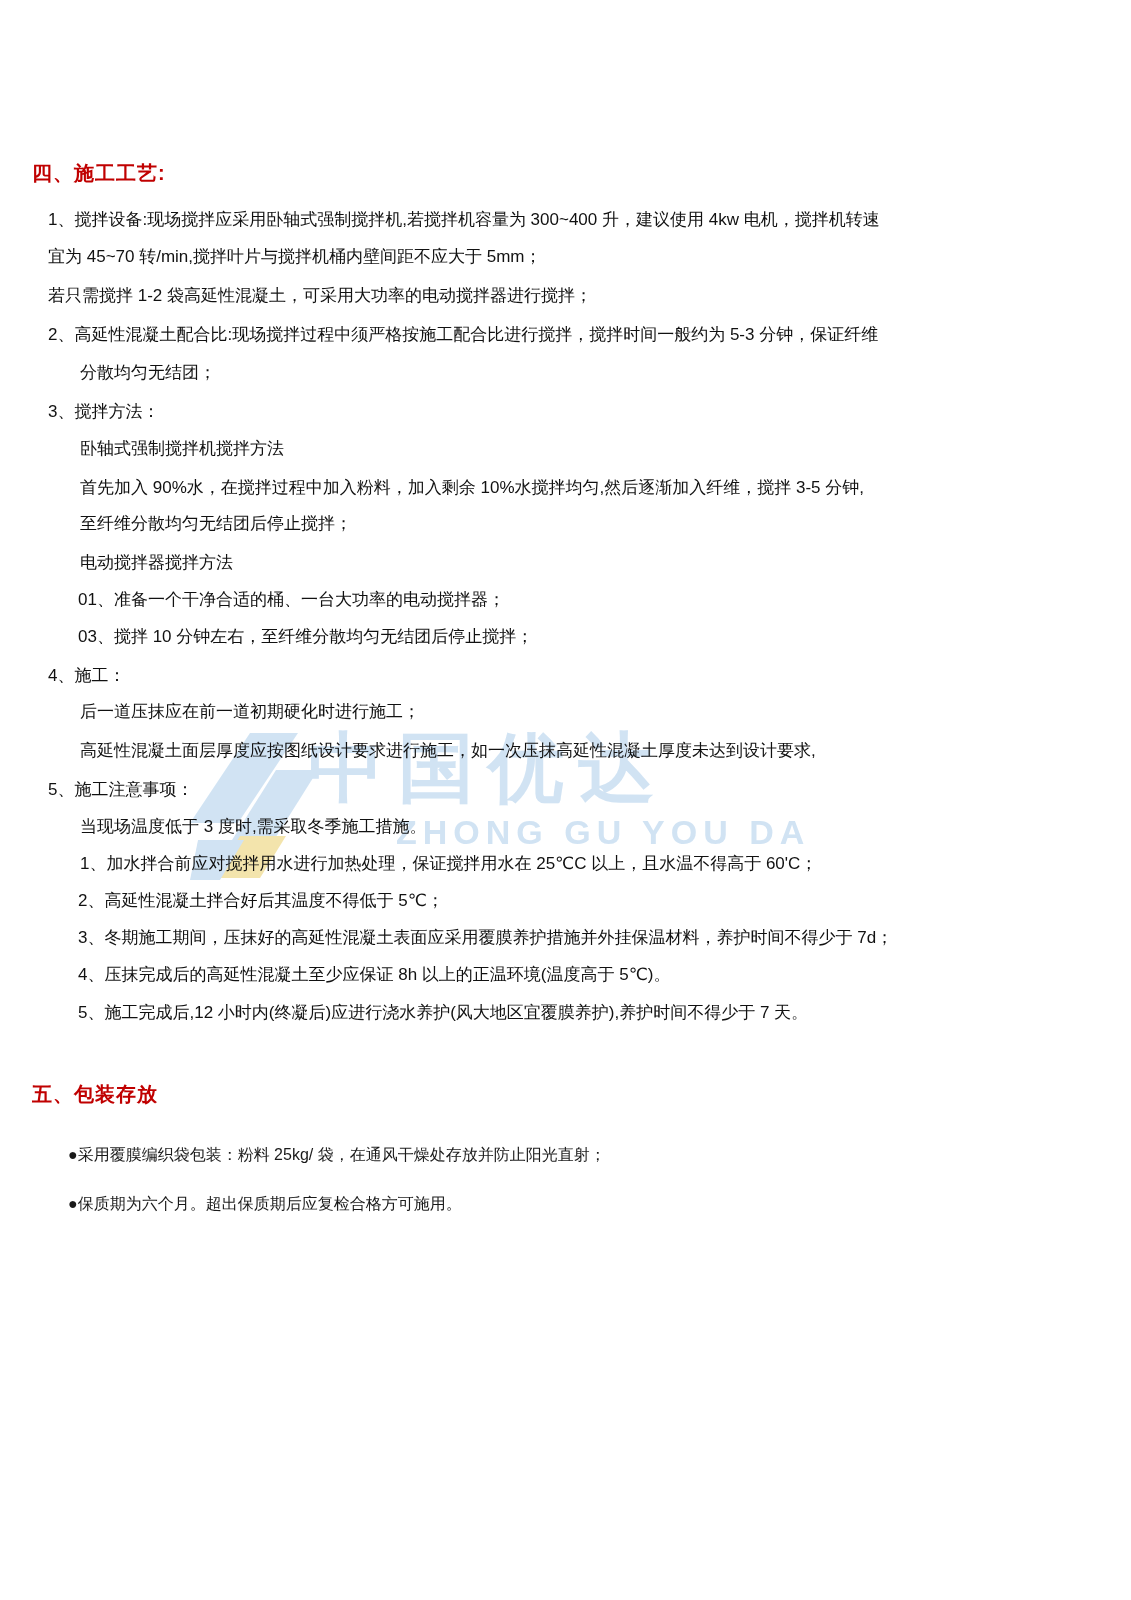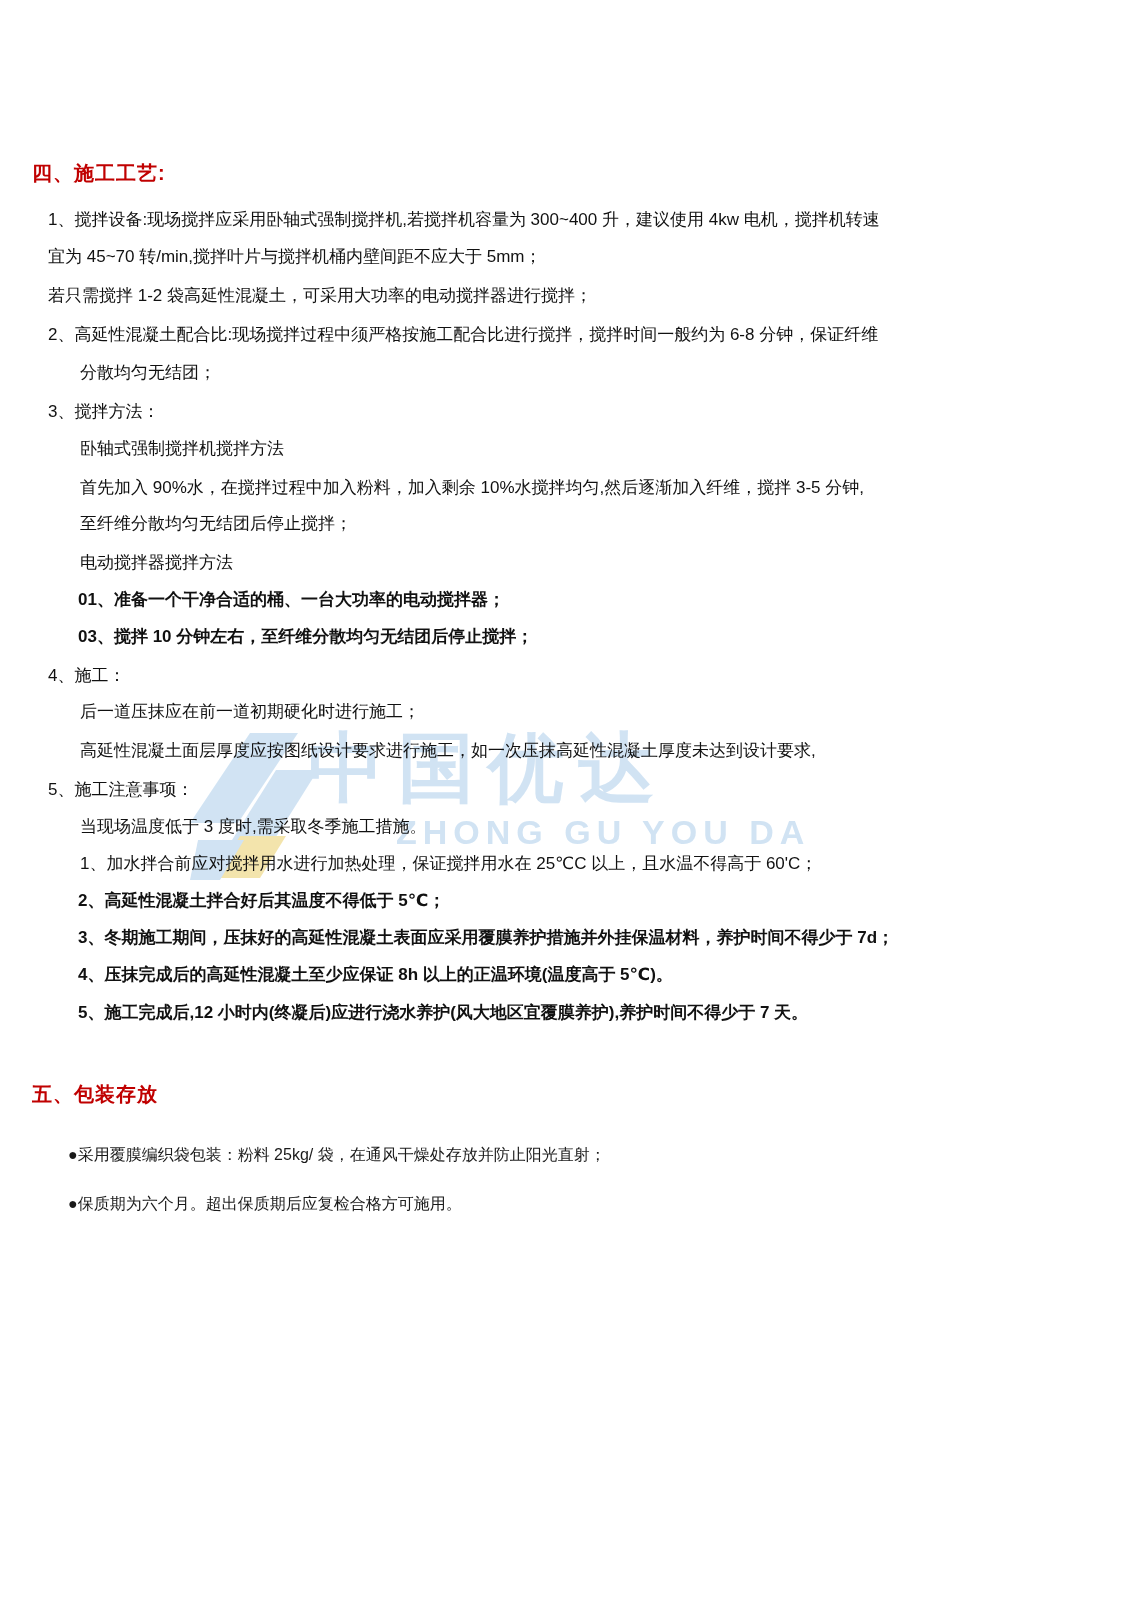--- a/index.html
+++ b/index.html
@@ -87,21 +87,21 @@
 
   .para {
     font-size: 17px;
     line-height: 1.95;
     margin: 0 0 4px 0;
     color: #111;
   }
   .lvl1 { margin-left: 28px; }
   .lvl2 { margin-left: 60px; }
   .lvl3 { margin-left: 56px; }
-  .indent-hang { margin-left: 58px; font-weight: bold; }
+  .indent-hang { margin-left: 58px; }
   .bullet-item {
     font-size: 16px;
     line-height: 2.1;
     margin-left: 48px;
   }
   .tight { line-height: 1.85; }
   .mt6 { margin-top: 6px; }
 </style>
 </head>
 <body>
@@ -120,21 +120,21 @@
   </div>
 
   <div class="content">
 
     <h2 class="section-title">四、施工工艺:</h2>
 
     <p class="para lvl1">1、搅拌设备:现场搅拌应采用卧轴式强制搅拌机,若搅拌机容量为 300~400 升，建议使用 4kw 电机，搅拌机转速</p>
     <p class="para lvl1">宜为 45~70 转/min,搅拌叶片与搅拌机桶内壁间距不应大于 5mm；</p>
     <p class="para lvl1 mt6">若只需搅拌 1-2 袋高延性混凝土，可采用大功率的电动搅拌器进行搅拌；</p>
 
-    <p class="para lvl1 mt6">2、高延性混凝土配合比:现场搅拌过程中须严格按施工配合比进行搅拌，搅拌时间一般约为 6-8 分钟，保证纤维</p>
+    <p class="para lvl1 mt6">2、高延性混凝土配合比:现场搅拌过程中须严格按施工配合比进行搅拌，搅拌时间一般约为 5-3 分钟，保证纤维</p>
     <p class="para lvl2">分散均匀无结团；</p>
 
     <p class="para lvl1 mt6">3、搅拌方法：</p>
     <p class="para lvl2">卧轴式强制搅拌机搅拌方法</p>
     <p class="para lvl2 mt6">首先加入 90%水，在搅拌过程中加入粉料，加入剩余 10%水搅拌均匀,然后逐渐加入纤维，搅拌 3-5 分钟,</p>
     <p class="para lvl2 tight">至纤维分散均匀无结团后停止搅拌；</p>
 
     <p class="para lvl2 mt6">电动搅拌器搅拌方法</p>
     <p class="para lvl3 indent-hang">01、准备一个干净合适的桶、一台大功率的电动搅拌器；</p>
     <p class="para lvl3 indent-hang">03、搅拌 10 分钟左右，至纤维分散均匀无结团后停止搅拌；</p>

